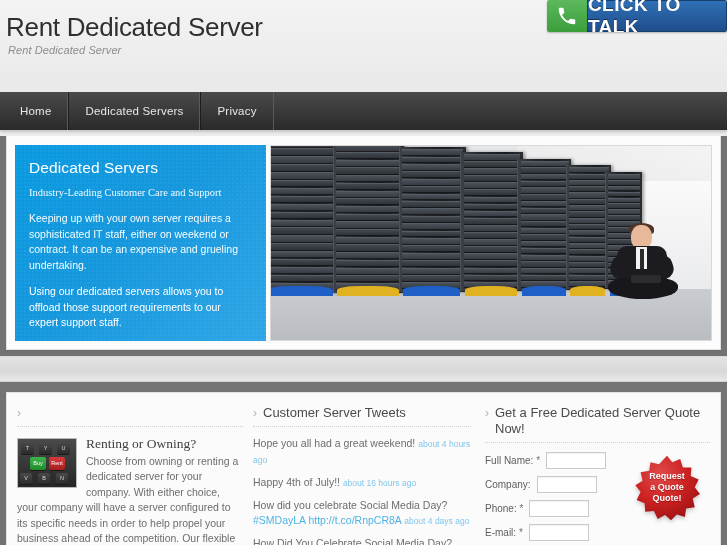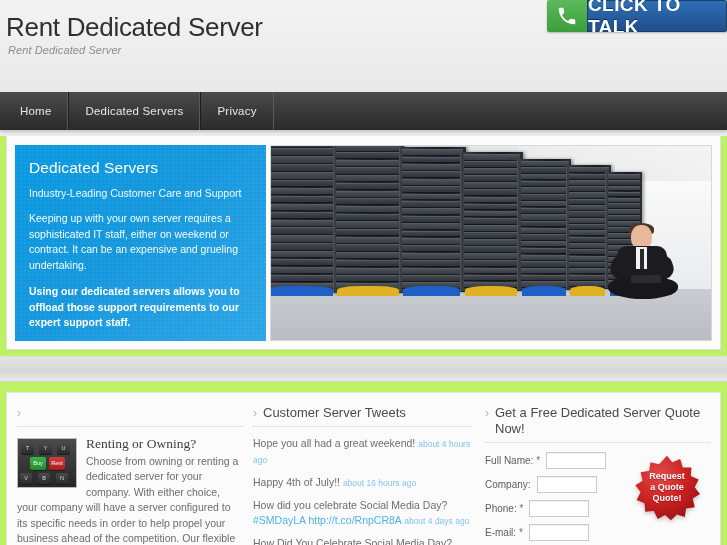--- a/index.html
+++ b/index.html
@@ -5,21 +5,21 @@
 <style>
   html,body{margin:0;padding:0;}
   body{
     width:727px;height:545px;overflow:hidden;
     background:#eeeeee;
     font-family:"Liberation Sans", sans-serif;
     color:#555;
     -webkit-font-smoothing:antialiased;
   }
   
-  .page{position:relative;width:727px;height:545px;overflow:hidden;background:#bef264;}
+  .page{position:relative;width:727px;height:545px;overflow:hidden;background:#737373;}
   .header{
     position:relative;height:92px;width:727px;
     background:linear-gradient(#f3f3f3,#e9e9e9);
   }
   .brand{position:absolute;left:6px;top:12px;}
   .site-title{
     font-size:26px;font-weight:normal;color:#2f2f2f;letter-spacing:-0.3px;
     margin:0;line-height:30px;
   }
   .site-tagline{
@@ -83,27 +83,28 @@
     background-image:radial-gradient(rgba(255,255,255,.10) 1px, transparent 1px);
     background-size:4px 4px;opacity:.5;
   }
   .hero-title{
     font-size:15.5px;font-weight:normal;margin:0 0 9px 0;color:#fff;
     letter-spacing:0.1px;position:relative;z-index:1;
   }
   .hero-sub{
     font-size:10.5px;margin:0 0 11px 0;color:#f0fbff;position:relative;z-index:1;
     line-height:14px;
+    font-family:Liberation Serif, serif;
   }
   .hero-p{
     font-size:10.5px;line-height:15.5px;margin:0 0 11px 0;color:#f6fdff;
     position:relative;z-index:1;
   }
   .hero-strong{
-    font-size:10.5px;line-height:15.5px;margin:0;font-weight:bold;color:#ffffff;
+    font-size:10.5px;line-height:15.5px;margin:0;font-weight:normal;color:#ffffff;
     position:relative;z-index:1;
   }
   
   .hero-img{
     flex:1;min-height:180px;position:relative;overflow:hidden;
     background:linear-gradient(180deg,#e6e7e9 0%,#dcdee1 55%,#cfd2d6 100%);
     border:1px solid #d8d8d8;box-sizing:border-box;
   }
   .room-ceiling{
     position:absolute;left:56%;top:0;width:44%;height:42%;

